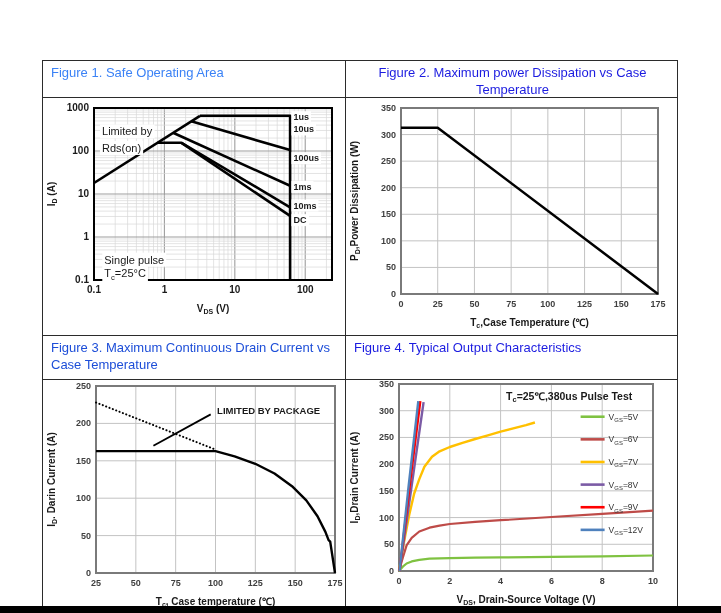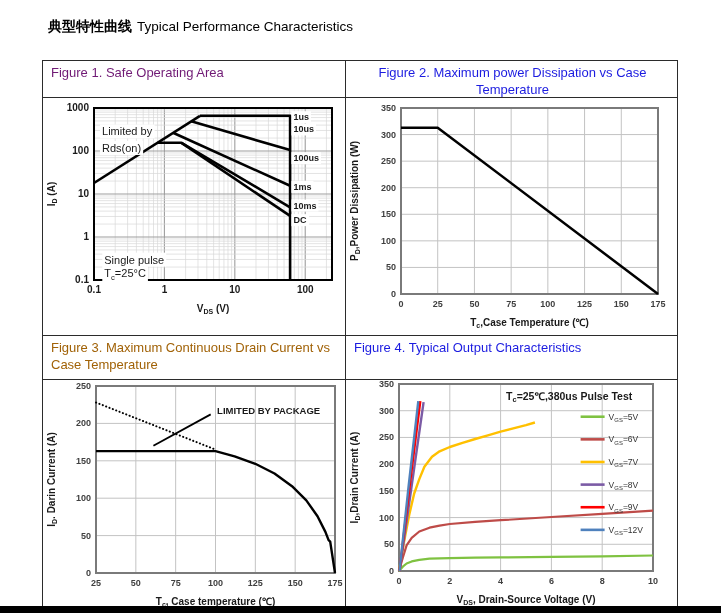--- a/index.html
+++ b/index.html
@@ -15,27 +15,24 @@
   .cr{border-right:1px solid #2b2b2b;}
   .fig-title{font-size:13px;line-height:1.3;padding:4px 6px 2px 8px;color:#1c1ce0;}
   .chart-cell svg{display:block;}
   .bottom-bar{position:absolute;left:0;top:606px;width:721px;height:7px;background:#000;}
 </style>
 </head>
 <body>
 
 <div class="page">
 
-  <div class="doc-title">
-    <span class="zh">典型特性曲线</span><span class="en">Typical Performance Characteristics</span>
-  </div>
 
   <div class="tbl">
     <div class="cell cr cb" style="left:0;top:0;width:303px;height:37px;">
-      <div class="fig-title" style="color: #701a75;">Figure 1. Safe Operating Area</div>
+      <div class="fig-title" style="color: #3b82f6;">Figure 1. Safe Operating Area</div>
     </div>
     <div class="cell cb" style="left:303px;top:0;width:331px;height:37px;text-align:center;">
       <div class="fig-title" style="color: rgb(28, 28, 224);">Figure 2. Maximum power Dissipation vs Case Temperature</div>
     </div>
 
     <div class="cell cr cb chart-cell" style="left:0;top:37px;width:303px;height:238px;">
       <svg width="302" height="237">
           <line x1="51" y1="10" x2="51" y2="182" stroke="#9e9e9e" stroke-width="1.1"></line>
           <line x1="72.1954620125307" y1="10" x2="72.1954620125307" y2="182" stroke="#d9d9d9" stroke-width="0.7"></line>
           <line x1="84.59401247532091" y1="10" x2="84.59401247532091" y2="182" stroke="#d9d9d9" stroke-width="0.7"></line>
@@ -177,21 +174,21 @@
           <text x="50" y="66.14285714285714" text-anchor="end" font-size="9" font-family="&quot;Liberation Sans&quot;, sans-serif" fill="#404040" font-weight="bold"><tspan>250</tspan></text>
           <text x="50" y="39.571428571428584" text-anchor="end" font-size="9" font-family="&quot;Liberation Sans&quot;, sans-serif" fill="#404040" font-weight="bold"><tspan>300</tspan></text>
           <text x="50" y="13" text-anchor="end" font-size="9" font-family="&quot;Liberation Sans&quot;, sans-serif" fill="#404040" font-weight="bold"><tspan>350</tspan></text>
           <text x="183.5" y="228" text-anchor="middle" font-size="10" font-family="&quot;Liberation Sans&quot;, sans-serif" fill="#1a1a1a" font-weight="bold"><tspan>T</tspan><tspan dy="2.4" font-size="70%">c</tspan><tspan dy="-2.4">,Case Temperature (℃)</tspan></text>
           <text x="12" y="103" text-anchor="middle" font-size="10" font-family="&quot;Liberation Sans&quot;, sans-serif" fill="#1a1a1a" font-weight="bold" transform="rotate(-90 12 103)"><tspan>P</tspan><tspan dy="2.4" font-size="70%">D</tspan><tspan dy="-2.4">,Power Dissipation (W)</tspan></text>
           <path d="M55.0 29.7L91.7 29.7L312.0 196.0" fill="none" stroke="#000000" stroke-width="2.5" stroke-linejoin="round" stroke-linecap="butt"></path>
         </svg>
     </div>
 
     <div class="cell cr cb" style="left:0;top:275px;width:303px;height:44px;">
-      <div class="fig-title" style="color: #a16207;">Figure 3. Maximum Continuous Drain Current vs Case Temperature</div>
+      <div class="fig-title" style="color: #1d4ed8;">Figure 3. Maximum Continuous Drain Current vs Case Temperature</div>
     </div>
     <div class="cell cb" style="left:303px;top:275px;width:331px;height:44px;">
       <div class="fig-title" style="color: rgb(28, 28, 224);">Figure 4. Typical Output Characteristics</div>
     </div>
 
     <div class="cell cr chart-cell" style="left:0;top:319px;width:303px;height:228px;">
       <svg width="302" height="227">
           <line x1="53" y1="6" x2="53" y2="193" stroke="#c3c3c3" stroke-width="1"></line>
           <line x1="92.83333333333333" y1="6" x2="92.83333333333333" y2="193" stroke="#c3c3c3" stroke-width="1"></line>
           <line x1="132.66666666666666" y1="6" x2="132.66666666666666" y2="193" stroke="#c3c3c3" stroke-width="1"></line>

